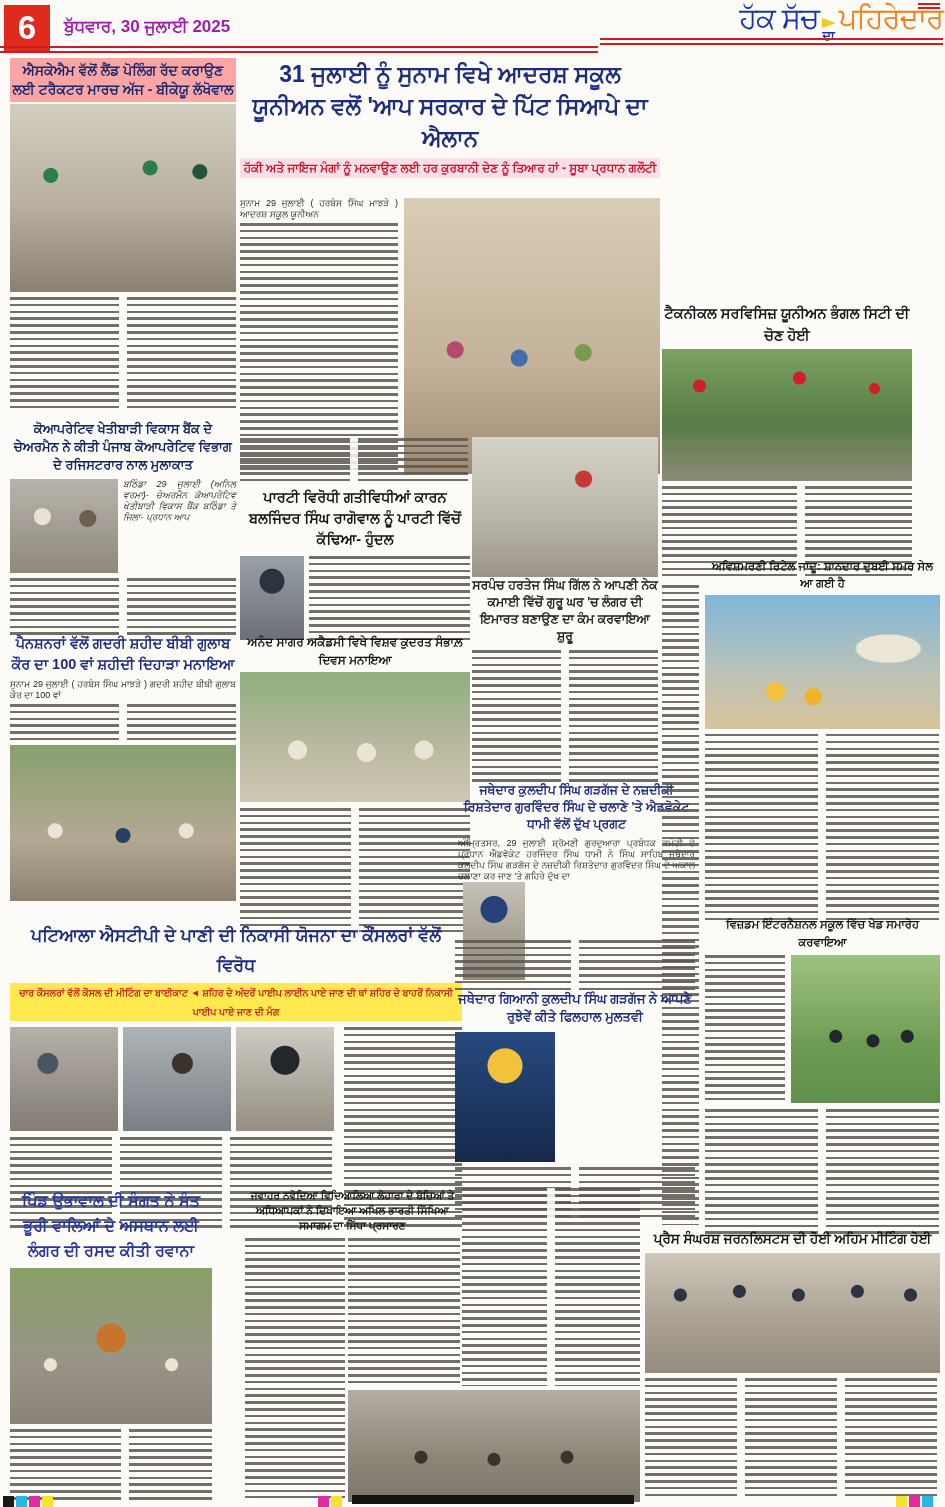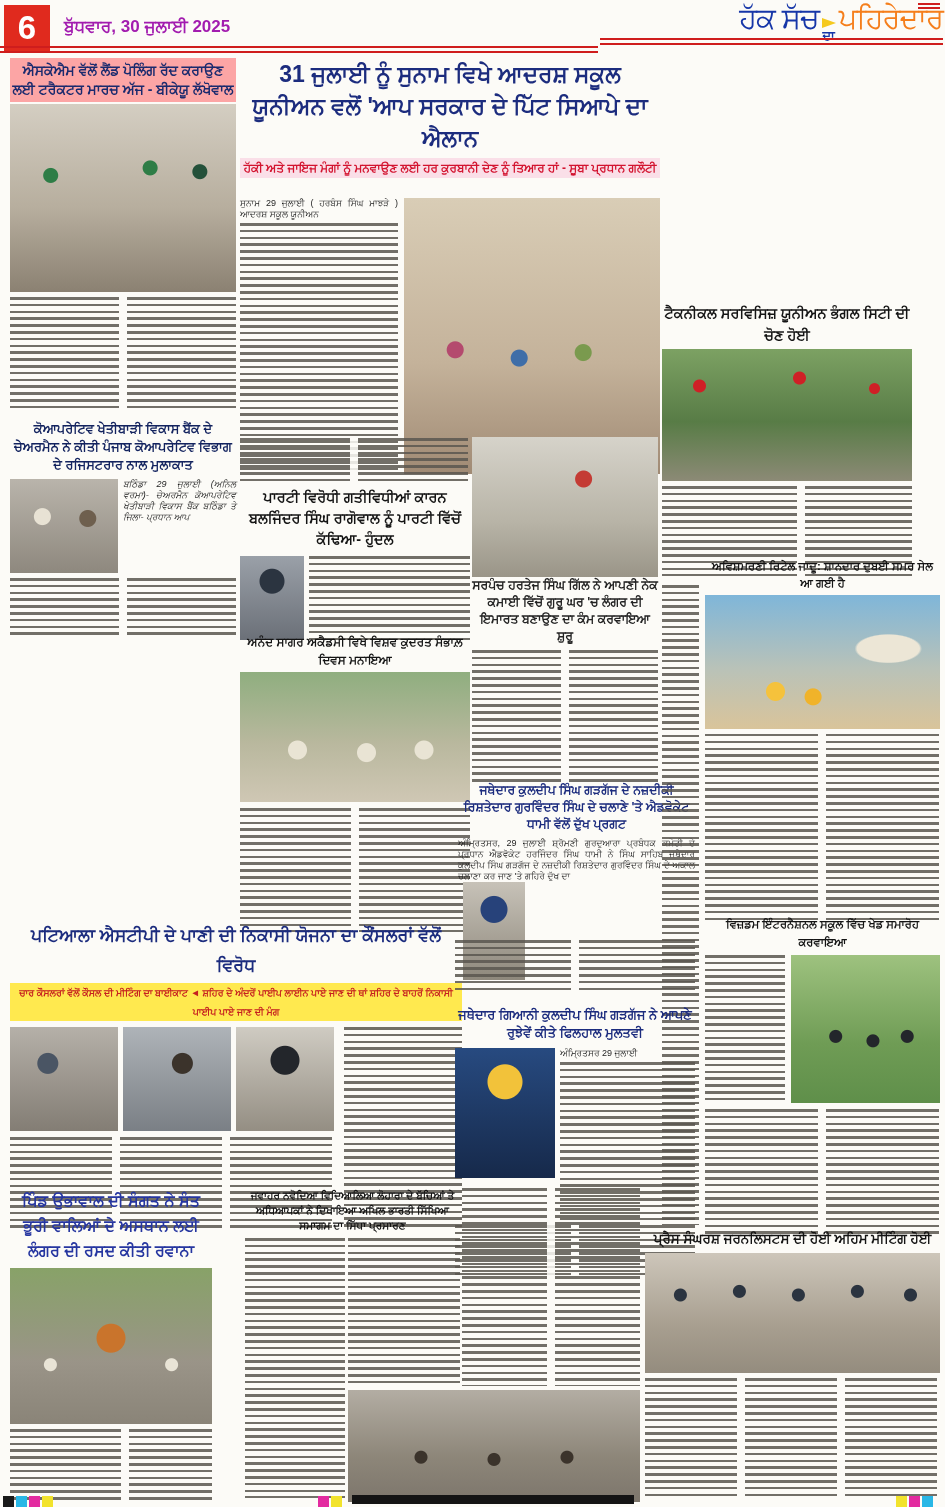--- a/index.html
+++ b/index.html
@@ -123,46 +123,48 @@
 
   <section class="art" style="left:10px;top:420px;width:226px;">
     <h2 class="hl" style="font-size:13px;line-height:18px;color:#13235f;">ਕੋਆਪਰੇਟਿਵ ਖੇਤੀਬਾੜੀ ਵਿਕਾਸ ਬੈਂਕ ਦੇ ਚੇਅਰਮੈਨ ਨੇ ਕੀਤੀ ਪੰਜਾਬ ਕੋਆਪਰੇਟਿਵ ਵਿਭਾਗ ਦੇ ਰਜਿਸਟਰਾਰ ਨਾਲ ਮੁਲਾਕਾਤ</h2>
     <div class="row" style="margin-top:5px;font-style:italic;">
       <div class="ph" style="width:108px;height:94px;background-image:radial-gradient(circle at 30% 40%,#e8e2d4 8px,transparent 9px),radial-gradient(circle at 72% 42%,#6e5f4e 8px,transparent 9px),linear-gradient(180deg,#b9b4ab 0%,#8e887e 100%);"></div>
       <p class="lead" style="flex:1;margin-left:5px;">ਬਠਿੰਡਾ 29 ਜੁਲਾਈ (ਅਨਿਲ ਵਰਮਾ)- ਚੇਅਰਮੈਨ ਕੋਆਪਰੇਟਿਵ ਖੇਤੀਬਾੜੀ ਵਿਕਾਸ ਬੈਂਕ ਬਠਿੰਡਾ ਤੇ ਜਿਲਾ- ਪ੍ਰਧਾਨ ਆਪ</p>
     </div>
     <div class="greek" style="height:58px;margin-top:5px;--cw:109px;"></div>
   </section>
 
+  <section class="art" style="left:10px;top:633px;width:226px;">
+    <h2 class="hl navy" style="font-size:14.5px;line-height:21px;">ਪੈਨਸ਼ਨਰਾਂ ਵੱਲੋਂ ਗਦਰੀ ਸ਼ਹੀਦ ਬੀਬੀ ਗੁਲਾਬ ਕੌਰ ਦਾ 100 ਵਾਂ ਸ਼ਹੀਦੀ ਦਿਹਾੜਾ ਮਨਾਇਆ</h2>
+    <p class="lead" style="margin-top:4px;">ਸੁਨਾਮ 29 ਜੁਲਾਈ ( ਹਰਬੰਸ ਸਿੰਘ ਮਾਝੜੇ ) ਗਦਰੀ ਸ਼ਹੀਦ ਬੀਬੀ ਗੁਲਾਬ ਕੌਰ ਦਾ 100 ਵਾਂ</p>
+    <div class="greek" style="height:36px;margin-top:3px;--cw:109px;"></div>
+    <div class="ph" style="height:156px;margin-top:5px;background-image:radial-gradient(circle at 20% 55%,#e9e4d6 7px,transparent 8px),radial-gradient(circle at 50% 58%,#274061 7px,transparent 8px),radial-gradient(circle at 78% 55%,#e9e4d6 7px,transparent 8px),linear-gradient(180deg,#87a06d 0%,#b3a893 60%,#8d8270 100%);"></div>
+  </section>
 
   <section class="art" style="left:10px;top:920px;width:452px;">
     <h1 class="hl navy" style="font-size:17.5px;line-height:30px;">ਪਟਿਆਲਾ ਐਸਟੀਪੀ ਦੇ ਪਾਣੀ ਦੀ ਨਿਕਾਸੀ ਯੋਜਨਾ ਦਾ ਕੌਂਸਲਰਾਂ ਵੱਲੋਂ ਵਿਰੋਧ</h1>
     <div class="band" style="margin-top:3px;background:#ffe94f;color:#c62020;font-size:9.5px;line-height:19px;">ਚਾਰ ਕੌਸਲਰਾਂ ਵੱਲੋਂ ਕੌਸਲ ਦੀ ਮੀਟਿੰਗ ਦਾ ਬਾਈਕਾਟ ◄ ਸ਼ਹਿਰ ਦੇ ਅੰਦਰੋਂ ਪਾਈਪ ਲਾਈਨ ਪਾਏ ਜਾਣ ਦੀ ਥਾਂ ਸ਼ਹਿਰ ਦੇ ਬਾਹਰੋਂ ਨਿਕਾਸੀ ਪਾਈਪ ਪਾਏ ਜਾਣ ਦੀ ਮੰਗ</div>
     <div class="row" style="margin-top:6px;">
       <div style="width:328px;">
         <div class="row">
           <div class="ph" style="width:108px;height:104px;background-image:radial-gradient(circle at 35% 35%,#4a5564 10px,transparent 11px),linear-gradient(180deg,#b5b0a8,#837d74);"></div>
           <div class="ph" style="width:108px;height:104px;margin-left:5px;background-image:radial-gradient(circle at 55% 35%,#3b332b 10px,transparent 11px),linear-gradient(180deg,#aeb3b8,#7a7f85);"></div>
           <div class="ph" style="width:98px;height:104px;margin-left:5px;background-image:radial-gradient(circle at 50% 32%,#23262b 14px,transparent 15px),linear-gradient(180deg,#cfcbc2,#948e83);"></div>
         </div>
         <div class="greek" style="height:94px;margin-top:6px;--cw:102px;"></div>
       </div>
       <div class="greek" style="width:118px;height:204px;margin-left:6px;"></div>
     </div>
   </section>
 
   <section class="art" style="left:455px;top:940px;width:240px;">
     <div class="greek" style="height:50px;--cw:116px;"></div>
-    <h2 class="hl navy" style="font-size:13px;line-height:18px;margin-top:16px;">ਜਥੇਦਾਰ ਗਿਆਨੀ ਕੁਲਦੀਪ ਸਿੰਘ ਗੜਗੱਜ ਨੇ ਆਪਣੇ ਰੁਝੇਵੇਂ ਕੀਤੇ ਫਿਲਹਾਲ ਮੁਲਤਵੀ</h2>
+    <h2 class="hl navy" style="font-size:13px;line-height:18px;margin-top:0;">ਜਥੇਦਾਰ ਗਿਆਨੀ ਕੁਲਦੀਪ ਸਿੰਘ ਗੜਗੱਜ ਨੇ ਆਪਣੇ ਰੁਝੇਵੇਂ ਕੀਤੇ ਫਿਲਹਾਲ ਮੁਲਤਵੀ</h2>
     <div class="row" style="margin-top:6px;">
       <div class="ph" style="width:100px;height:130px;background-image:radial-gradient(circle at 50% 26%,#f2c23a 17px,transparent 18px),linear-gradient(180deg,#274a80,#16294a);"></div>
-      <div style="flex:1;margin-left:5px;">
-        <p class="lead">ਅੰਮ੍ਰਿਤਸਰ 29 ਜੁਲਾਈ</p>
-        <div class="greek" style="height:158px;margin-top:3px;"></div>
-      </div>
     </div>
     <div class="greek" style="height:50px;margin-top:5px;--cw:116px;"></div>
   </section>
 
   <section class="art" style="left:10px;top:1188px;width:202px;">
     <h1 class="hl" style="font-size:16px;line-height:25px;color:#2636a0;">ਪਿੰਡ ਉਭਾਵਾਲ ਦੀ ਸੰਗਤ ਨੇ ਸੰਤ ਭੂਰੀ ਵਾਲਿਆਂ ਦੇ ਅਸਥਾਨ ਲਈ ਲੰਗਰ ਦੀ ਰਸਦ ਕੀਤੀ ਰਵਾਨਾ</h1>
     <div class="ph" style="height:156px;margin-top:5px;background-image:radial-gradient(circle at 50% 45%,#c9742c 14px,transparent 15px),radial-gradient(circle at 20% 62%,#e9e4d6 6px,transparent 7px),radial-gradient(circle at 80% 62%,#e9e4d6 6px,transparent 7px),linear-gradient(180deg,#88a268 0%,#9a9488 60%,#8a8478 100%);"></div>
     <div class="greek" style="height:74px;margin-top:5px;--cw:111px;"></div>
   </section>
 

